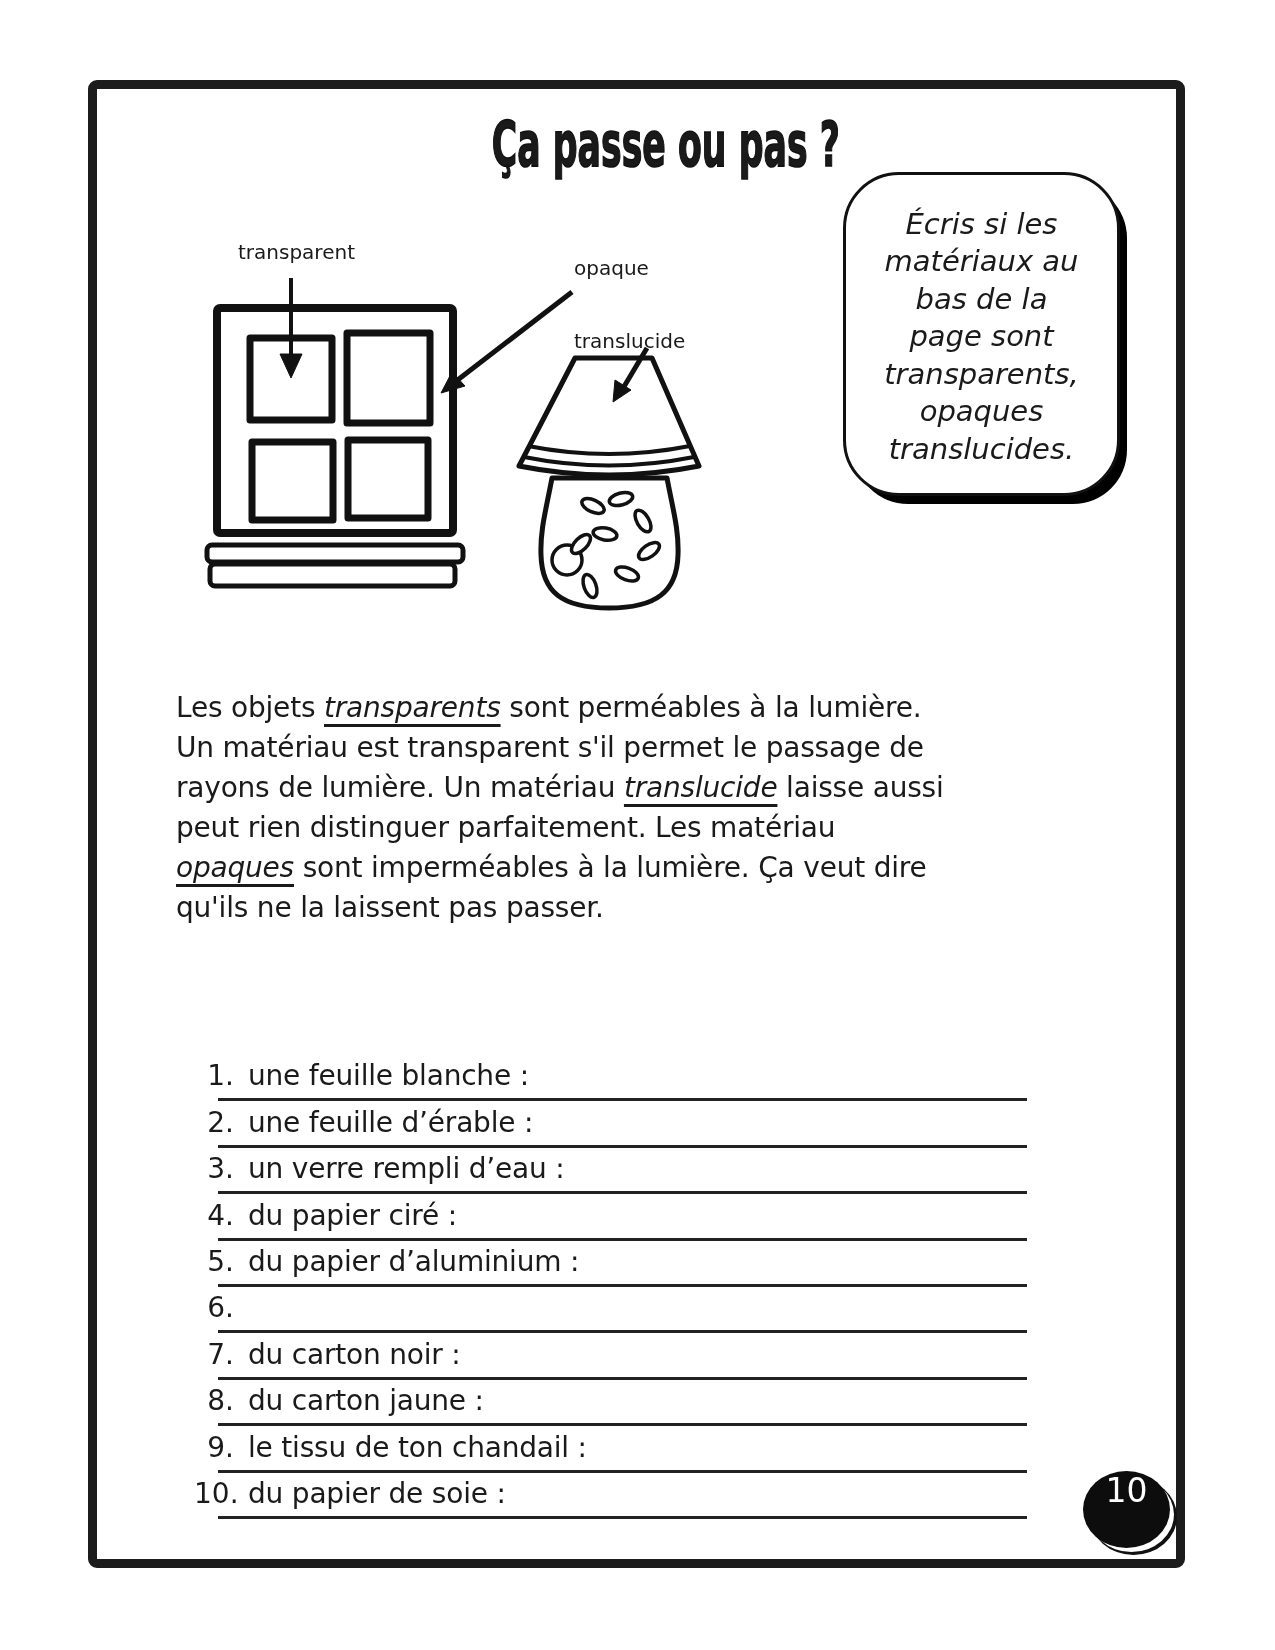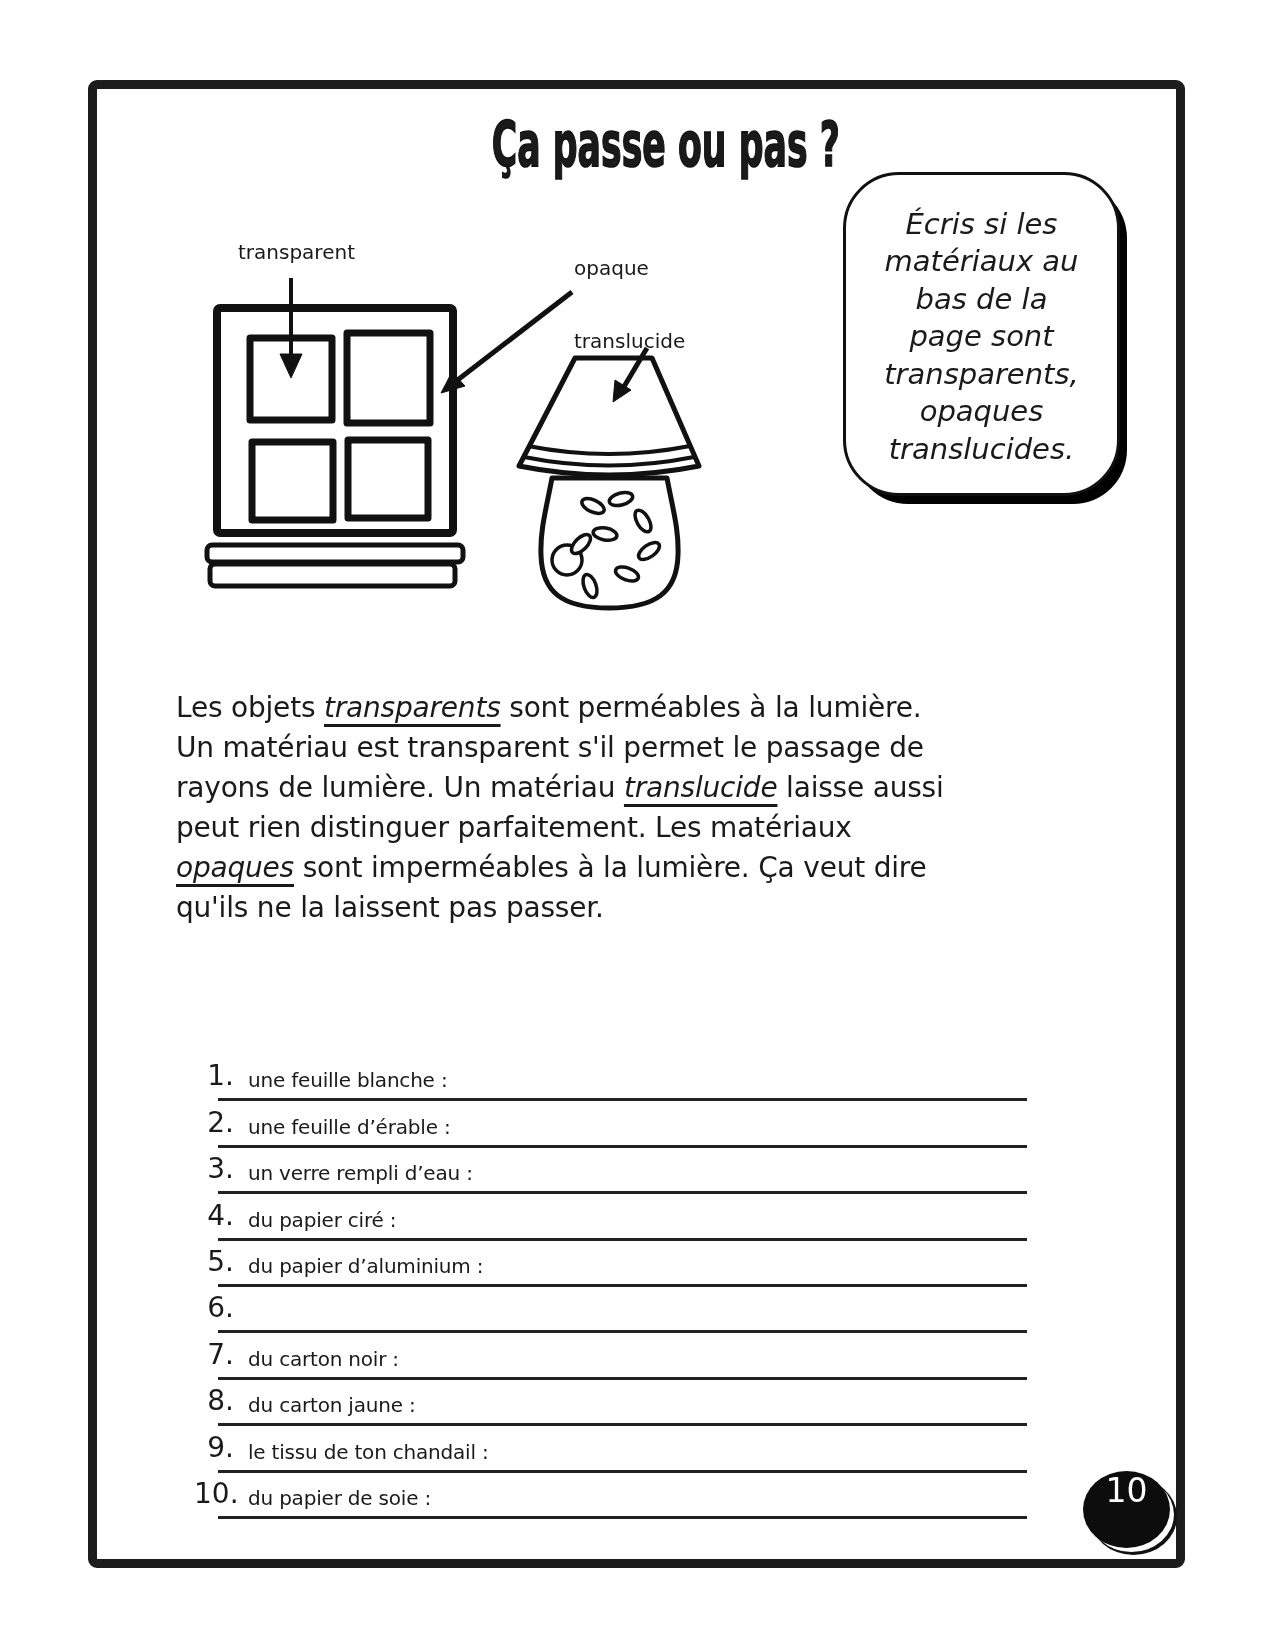--- a/index.html
+++ b/index.html
@@ -47,21 +47,21 @@
   
   .qlist{position:absolute;left:218px;top:1055px;width:809px;}
   .q-row{
     position:relative;height:46.4px;border-bottom:3px solid #222;box-sizing:border-box;
   }
   .q-num{
     position:absolute;left:-24px;bottom:6px;width:40px;text-align:right;
     font-size:28px;white-space:nowrap;
   }
   .q-label{
-    position:absolute;left:30px;bottom:6px;font-size:20px;white-space:nowrap;letter-spacing:-0.2px;
+    position:absolute;left:30px;bottom:6px;font-size:28px;white-space:nowrap;letter-spacing:-0.2px;
   }
   .q-answer{position:absolute;left:0;right:0;top:0;bottom:0;}
   
   .badge{
     position:absolute;left:1083px;top:1471px;width:87px;height:77px;border-radius:50%;
     background:#0d0d0d;display:flex;align-items:flex-start;justify-content:center;
     box-shadow:5px 5px 0 -1px #ffffff,7px 7px 0 0 #111111;
   }
   .badge span{color:#ffffff;font-size:33px;}
 </style>
@@ -128,21 +128,21 @@
     <div class="bubble-line">page sont</div>
     <div class="bubble-line">transparents,</div>
     <div class="bubble-line">opaques</div>
     <div class="bubble-line">translucides.</div>
   </div>
 
   <div class="para">
     <div class="para-line"><span>Les objets </span><span class="uline-em">transparents</span><span> sont perméables à la lumière.</span></div>
     <div class="para-line"><span>Un matériau est transparent s'il permet le passage de</span></div>
     <div class="para-line"><span>rayons de lumière. Un matériau </span><span class="uline-em">translucide</span><span> laisse aussi</span></div>
-    <div class="para-line"><span>peut rien distinguer parfaitement. Les matériaux</span></div>
+    <div class="para-line"><span>peut rien distinguer parfaitement. Les matériau</span></div>
     <div class="para-line"><span></span><span class="uline-em">opaques</span><span> sont imperméables à la lumière. Ça veut dire</span></div>
     <div class="para-line"><span>qu'ils ne la laissent pas passer.</span></div>
   </div>
 
   <div class="qlist">
     <div class="q-row">
       <span class="q-answer"></span>
       <span class="q-num">1.</span>
       <span class="q-label">une feuille blanche :</span>
     </div>

